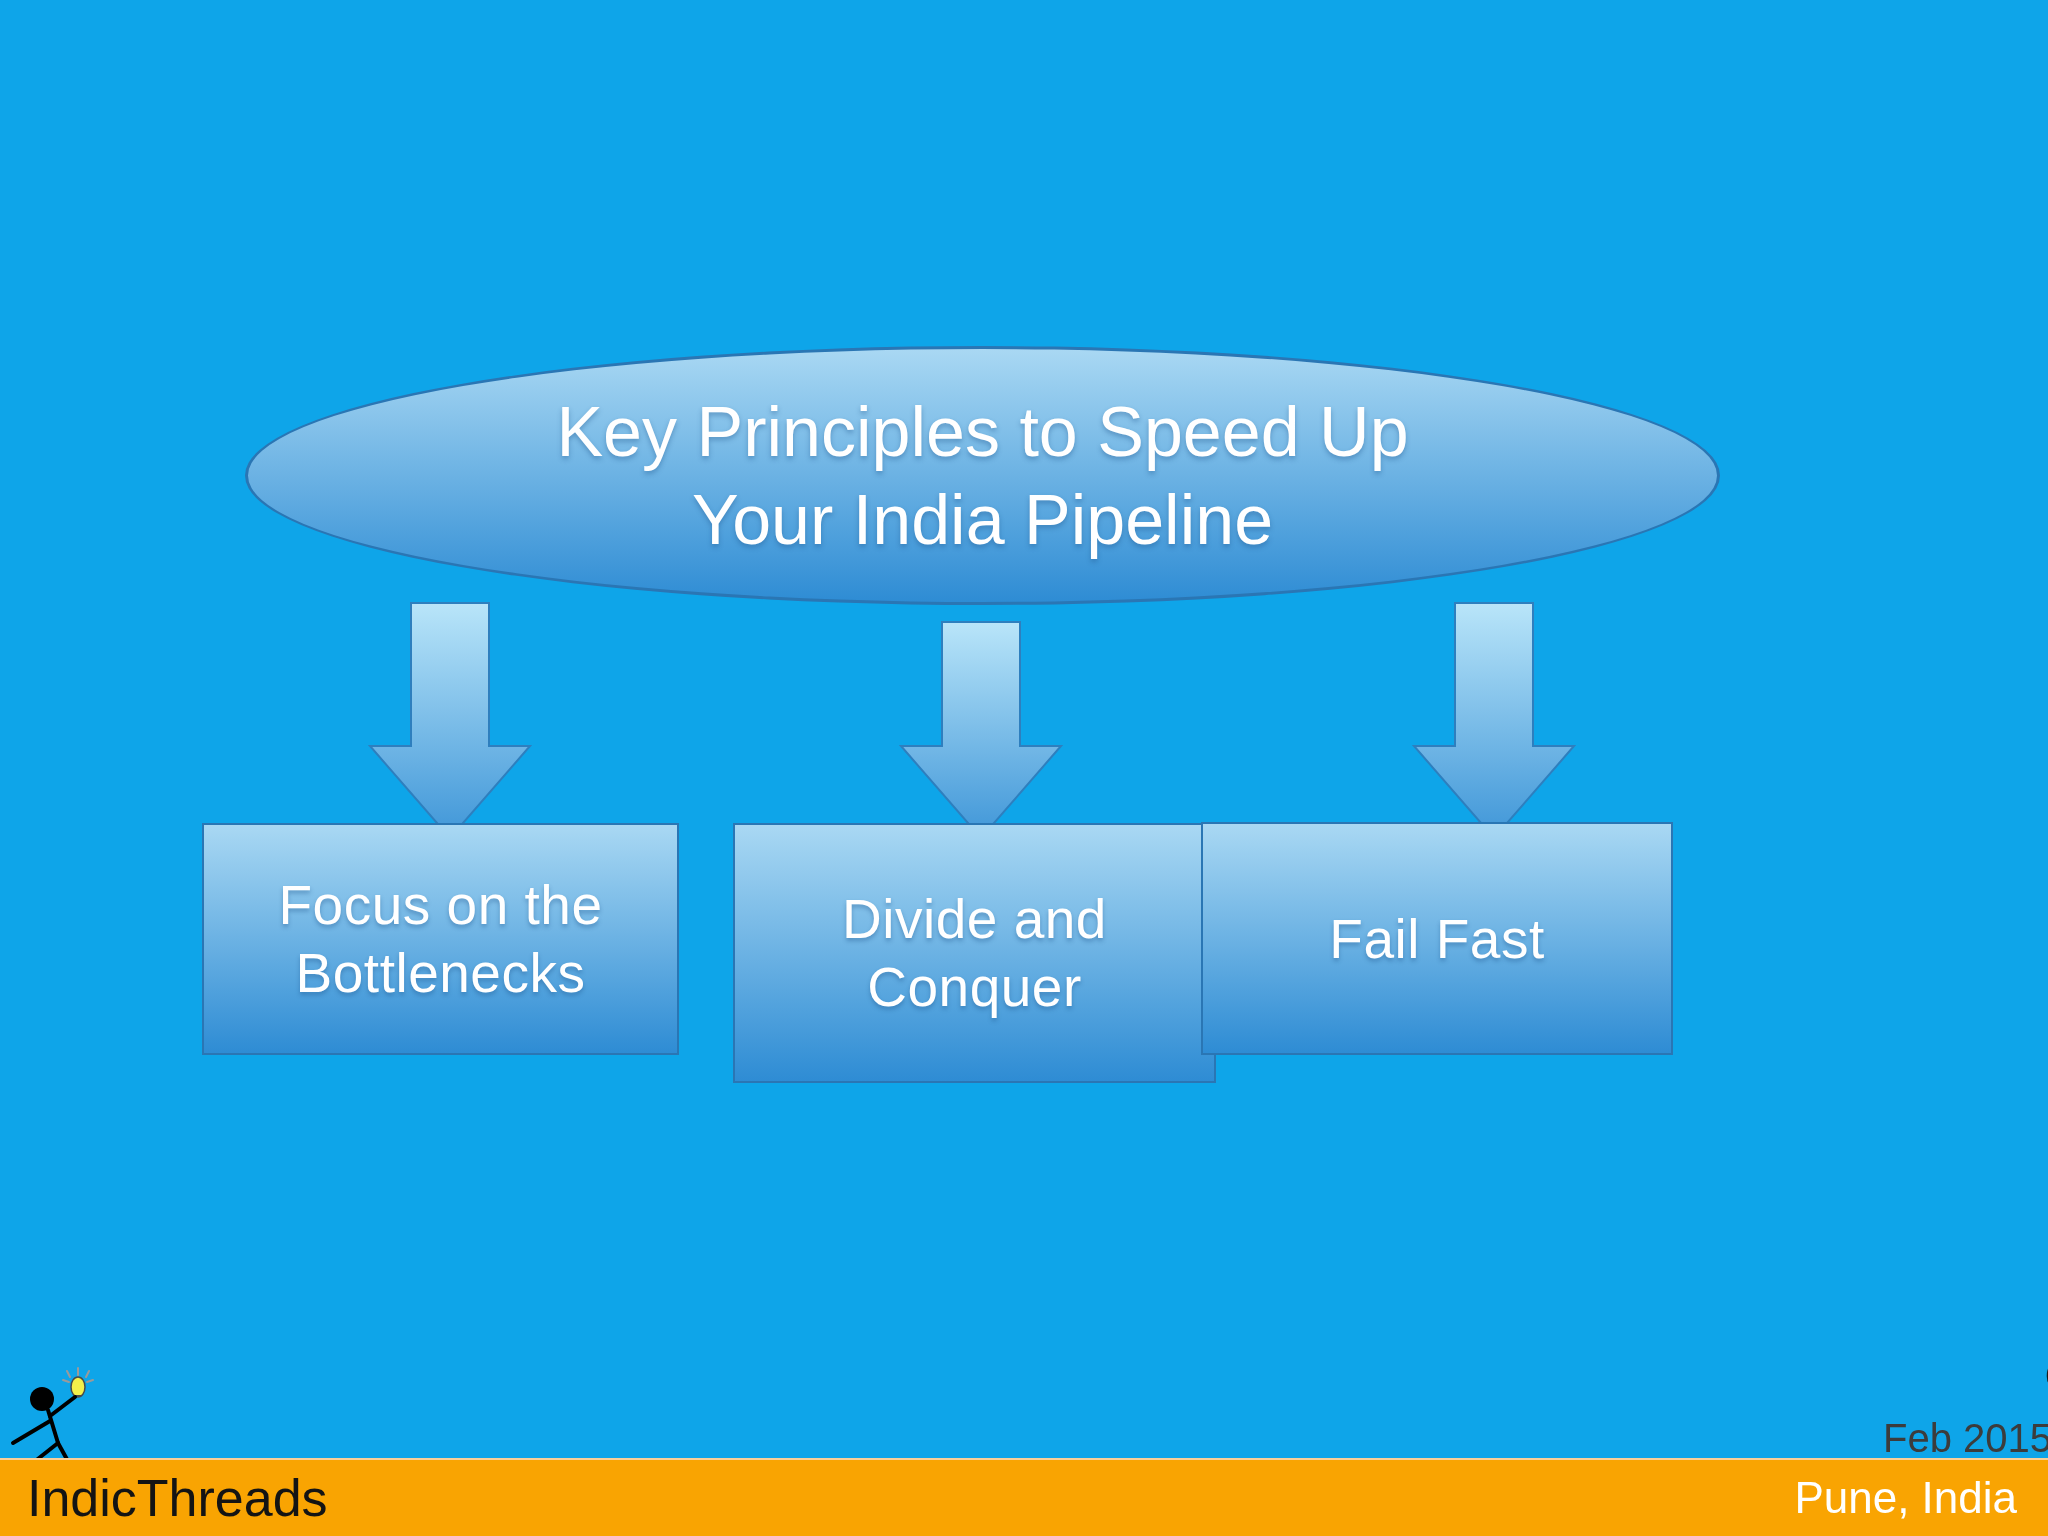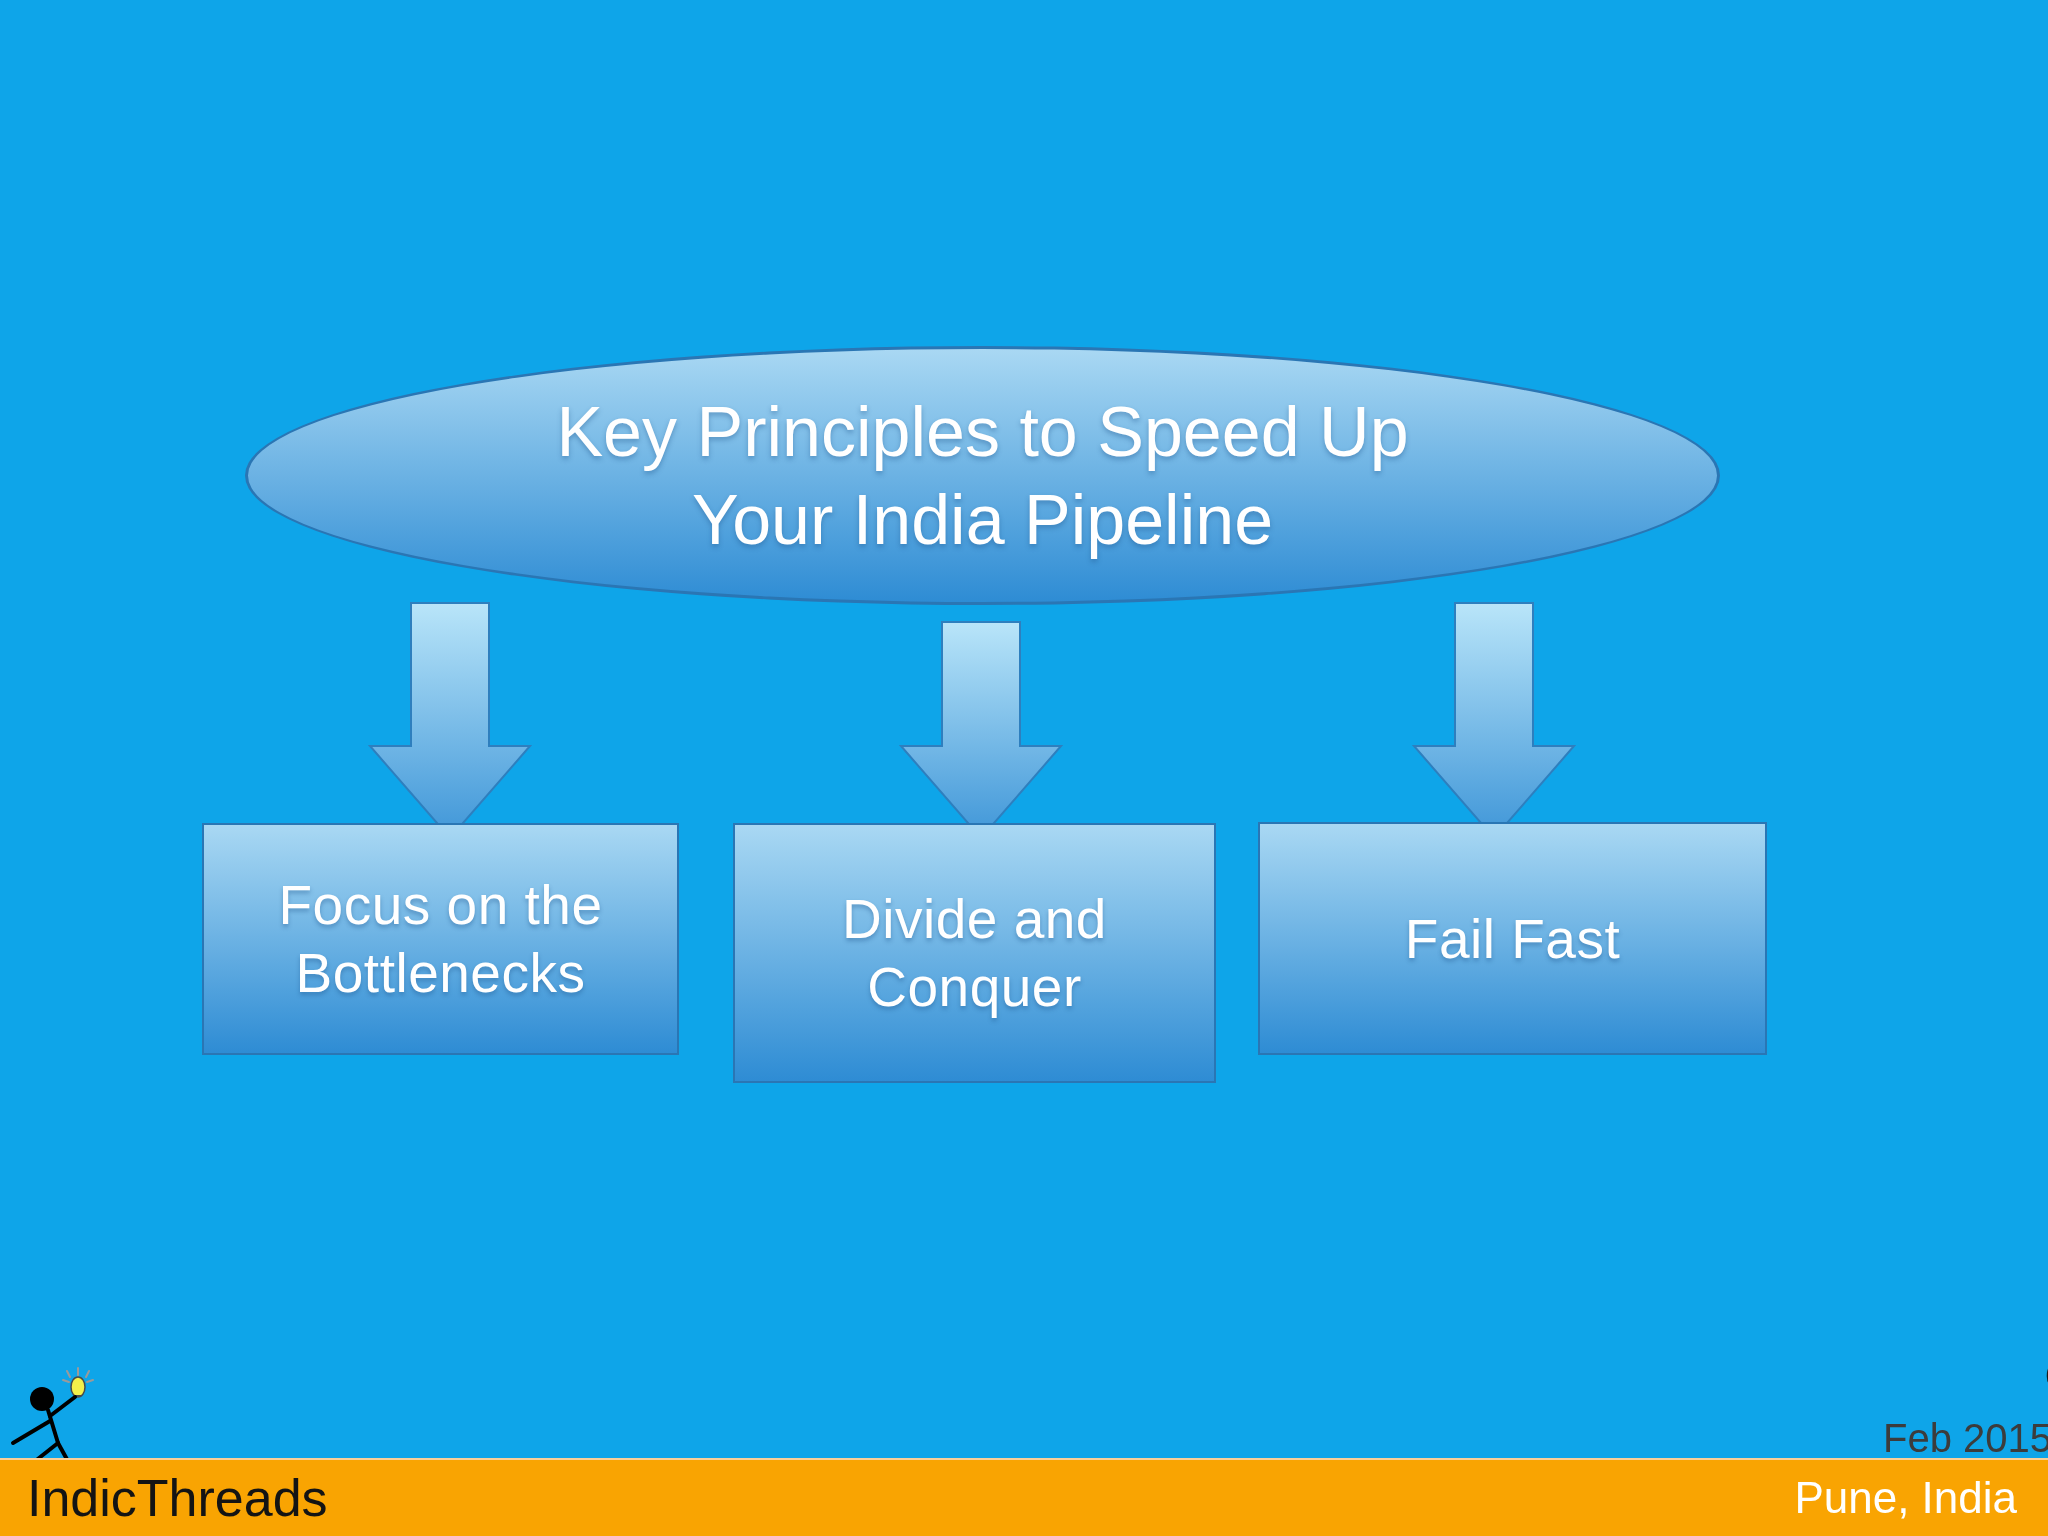--- a/index.html
+++ b/index.html
@@ -42,21 +42,21 @@
   }
   .pbox .line{
     color:var(--box-text);
     font-size:55px;line-height:68px;
     letter-spacing:.5px;
     text-shadow:0 3px 4px rgba(25,80,135,.38);
     white-space:nowrap;
   }
   .pbox.b1{left:202px;top:823px;width:477px;height:232px;}
   .pbox.b2{left:733px;top:823px;width:483px;height:260px;}
-  .pbox.b3{left:1258px;top:822px;width:509px;height:233px;}
+  .pbox.b3{left:1201px;top:822px;width:472px;height:233px;}
   
   .page-number{
     position:absolute;right:19px;top:1356px;
     font-size:34px;color:var(--page-number-text);
   }
   .slide-date{
     position:absolute;right:31px;top:1416px;
     font-size:40px;color:var(--date-text);
   }
   

